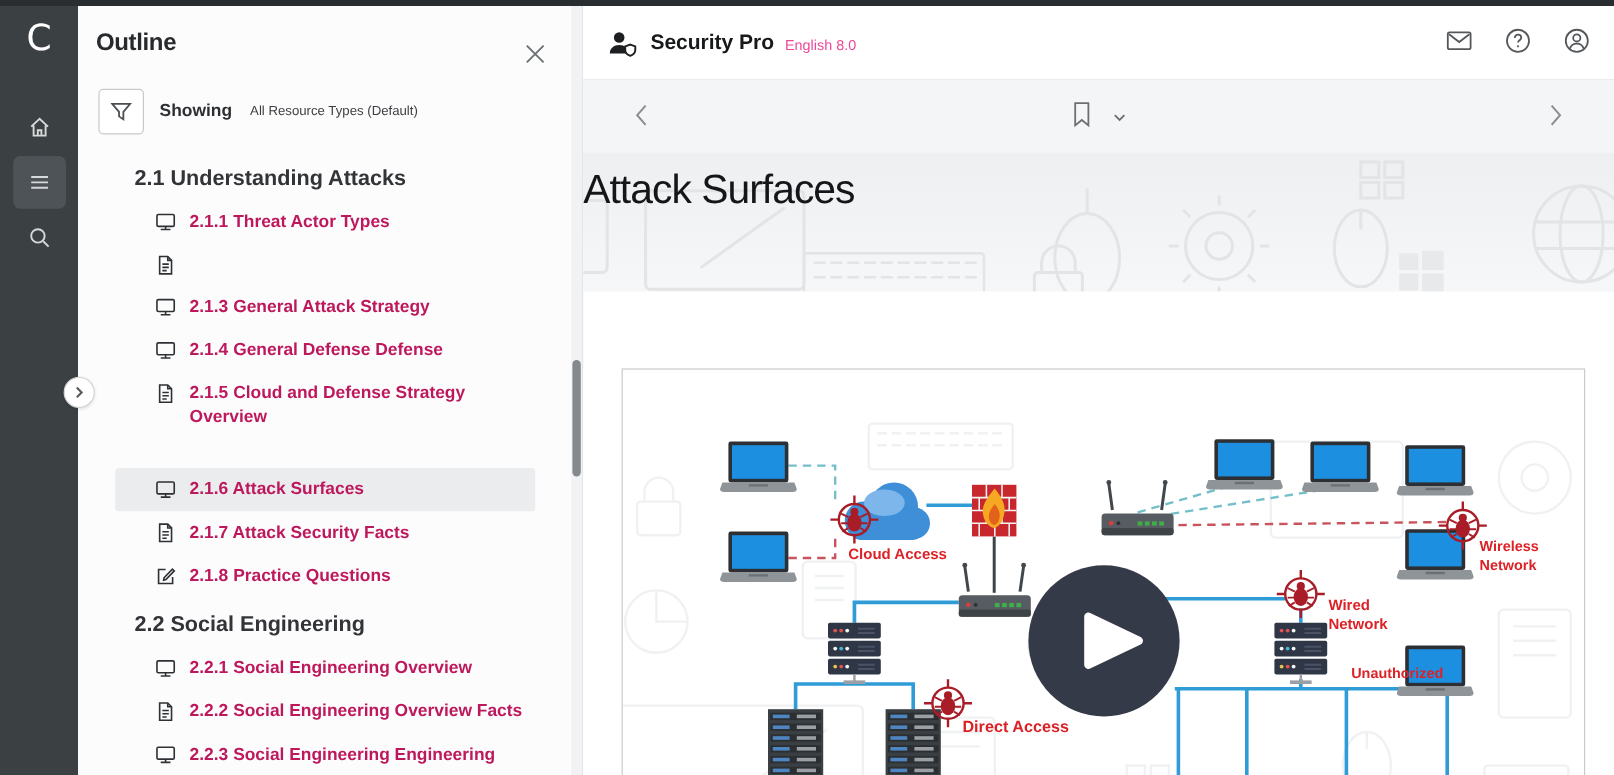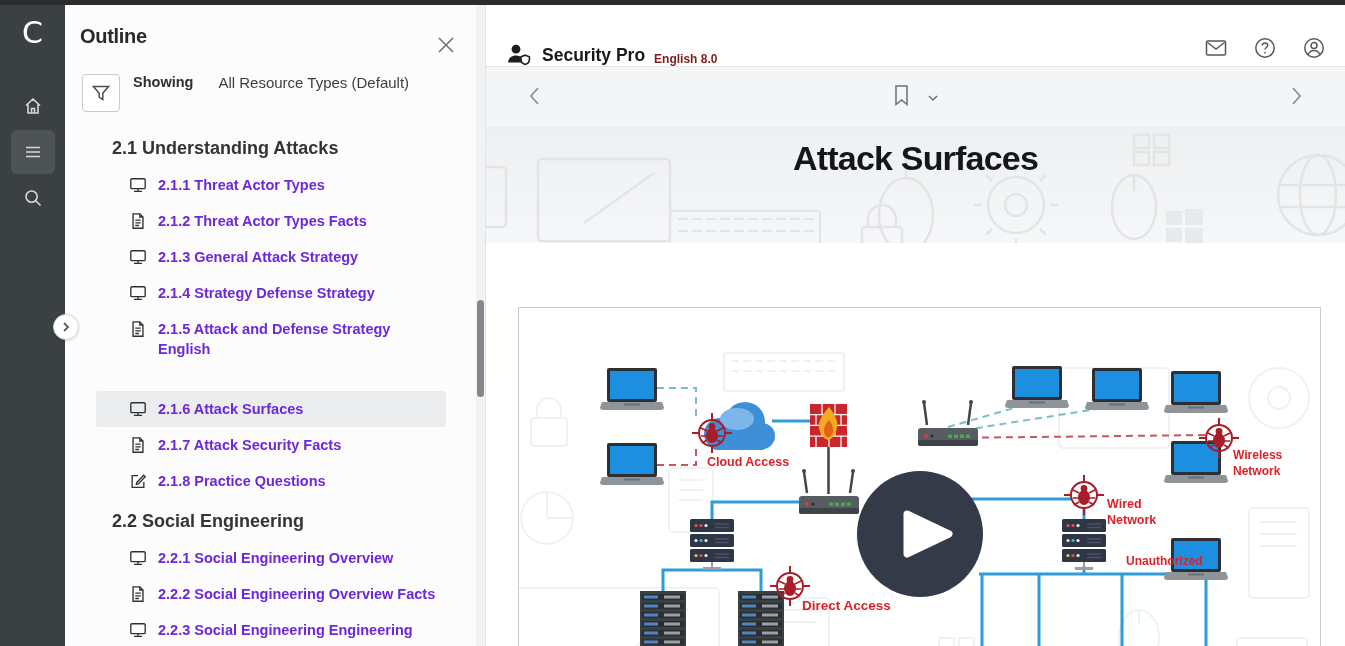--- a/index.html
+++ b/index.html
@@ -23,64 +23,64 @@
               display:flex;align-items:center;justify-content:center;cursor:pointer;z-index:40;padding:0;}
   .expand-fab svg{stroke:#595c5f;fill:none;stroke-width:1.8;}
 
   
   .outline-panel{position:absolute;left:65px;top:5px;width:420px;height:641px;background:#fcfcfd;
                  overflow:hidden;z-index:10;}
   .outline-header{position:relative;padding:20px 20px 0 15px;}
   .outline-header h2{margin:0;font-size:20px;font-weight:700;color:#27292c;letter-spacing:-.3px;}
   .close-btn{position:absolute;right:28px;top:29px;background:none;border:none;cursor:pointer;padding:2px;}
   .close-btn svg{stroke:#6e7174;stroke-width:1.6;fill:none;}
-  .filter-row{display:flex;align-items:flex-start;margin:26px 0 0 17px;}
+  .filter-row{display:flex;align-items:center;margin:26px 0 0 17px;}
   .filter-btn{width:38px;height:38px;border:1px solid #c7c9cb;border-radius:4px;background:#fff;
               display:flex;align-items:center;justify-content:center;cursor:pointer;}
   .filter-btn svg{stroke:#4c4f52;fill:none;stroke-width:1.5;}
   .filter-label{font-weight:700;font-size:14.5px;color:#2d2f32;margin-left:13px;}
-  .filter-value{font-size:15px;color:#3c3e41;margin-left:25px;}
+  .filter-value{font-size:11px;color:#3c3e41;margin-left:15px;}
   .outline-list{margin-top:14px;}
   .section-label{padding:12px 20px 8px 47px;font-weight:700;font-size:18px;color:#323437;}
   .outline-item{display:flex;align-items:flex-start;margin:0 39px 0 31px;padding:8px 8px 8px 33px;
-                border-radius:3px;cursor:pointer;font-weight:700;font-size:14.5px;color:#6d28d9;
+                border-radius:3px;cursor:pointer;font-weight:700;font-size:14.5px;color:#be185d;
                 line-height:20px;}
   .outline-item.active{background:#ebecee;margin-top:24px;}
   .item-icon{flex:0 0 18px;height:18px;margin:1px 11px 0 0;}
   .item-icon svg{stroke:#2e3134;fill:none;stroke-width:1.5;}
   .scroll-track{position:absolute;right:0;top:0;width:9px;height:100%;background:#f1f2f3;}
   .scroll-thumb{position:absolute;right:1px;top:295px;width:7px;height:97px;border-radius:4px;
                 background:#85898d;cursor:pointer;}
 
   
   .main{position:absolute;left:485px;top:5px;width:860px;height:641px;background:#fff;
         border-left:1px solid #e3e4e6;}
-  .course-header{height:62px;display:flex;align-items:flex-end;padding:0 16px 0 20px;
+  .course-header{height:62px;display:flex;align-items:center;padding:0 16px 0 20px;
                  border-bottom:1px solid #e6e7e9;background:#fff;}
   .course-title{font-size:17.5px;font-weight:700;color:#17191b;margin-left:10px;}
-  .course-edition{font-size:12px;font-weight:700;color:#7f1d1d;margin-left:9px;margin-top:4px;}
+  .course-edition{font-size:12px;font-weight:400;color:#ec4899;margin-left:9px;margin-top:4px;}
   .header-actions{margin-left:auto;display:flex;align-items:center;}
   .hdr-icon-btn{background:none;border:none;cursor:pointer;padding:4px;margin-left:19px;}
   .hdr-icon-btn svg{stroke:#55585b;fill:none;stroke-width:1.5;}
 
   .lesson-nav{position:relative;height:60px;background:#f4f5f6;display:flex;align-items:center;
               justify-content:space-between;padding:0 36px;}
   .nav-arrow{background:none;border:none;cursor:pointer;padding:6px;}
   .nav-arrow svg{stroke:#8b8e91;fill:none;stroke-width:1.7;}
   .bookmark-group{position:absolute;left:50%;top:50%;transform:translate(-50%,-50%);
                   display:flex;align-items:center;}
   .bookmark-btn{background:none;border:none;cursor:pointer;padding:4px;}
   .bookmark-btn svg{stroke:#6c6f72;fill:none;stroke-width:1.5;}
   .bookmark-caret{background:none;border:none;cursor:pointer;padding:4px;margin-left:10px;}
   .bookmark-caret svg{stroke:#6c6f72;fill:none;stroke-width:1.5;}
 
   .banner{position:relative;height:116px;background:linear-gradient(180deg,#edeff0 0%,#f6f7f8 100%);overflow:hidden;}
   .banner svg.pattern{position:absolute;left:0;top:0;}
-  .banner h1{position:relative;margin:0;padding-top:12px;text-align:center;font-size:34px;
-             font-weight:700;color:#141619;letter-spacing:-.8px;}
+  .banner h1{position:relative;margin:0;padding-top:12px;font-size:34px;
+             font-weight:400;color:#141619;letter-spacing:-.8px;}
 
   .content-area{background:#fff;height:463px;}
   .video-box{position:relative;margin:64px 0 0 32px;width:803px;height:400px;
              border:1px solid #c8cacc;background:#fff;overflow:hidden;}
   .diagram{display:block;}
   .diagram text{font-family:"Liberation Sans","DejaVu Sans",sans-serif;font-weight:700;fill:#dc2227;}
 </style>
 </head>
 <body>
 
@@ -139,43 +139,42 @@
               <path d="M10 14 V16.8 M5.5 17 H14.5"></path>
             </svg></span>
           <span class="item-label">2.1.1 Threat Actor Types</span>
         </div>
         <div class="outline-item">
           <span class="item-icon"><svg width="18" height="18" viewBox="0 0 20 20">
               <path d="M4.5 2 H12 L15.5 5.5 V18 H4.5 Z"></path>
               <path d="M12 2 V5.5 H15.5"></path>
               <path d="M7 9 H13 M7 12 H13 M7 15 H11"></path>
             </svg></span>
-          <span class="item-label">2.1.2 Threat Actor Types Facts</span>
         </div>
         <div class="outline-item">
           <span class="item-icon"><svg width="18" height="18" viewBox="0 0 20 20">
               <rect x="2" y="3" width="16" height="11" rx="1.3"></rect>
               <path d="M10 14 V16.8 M5.5 17 H14.5"></path>
             </svg></span>
           <span class="item-label">2.1.3 General Attack Strategy</span>
         </div>
         <div class="outline-item">
           <span class="item-icon"><svg width="18" height="18" viewBox="0 0 20 20">
               <rect x="2" y="3" width="16" height="11" rx="1.3"></rect>
               <path d="M10 14 V16.8 M5.5 17 H14.5"></path>
             </svg></span>
-          <span class="item-label">2.1.4 Strategy Defense Strategy</span>
+          <span class="item-label">2.1.4 General Defense Defense</span>
         </div>
         <div class="outline-item">
           <span class="item-icon"><svg width="18" height="18" viewBox="0 0 20 20">
               <path d="M4.5 2 H12 L15.5 5.5 V18 H4.5 Z"></path>
               <path d="M12 2 V5.5 H15.5"></path>
               <path d="M7 9 H13 M7 12 H13 M7 15 H11"></path>
             </svg></span>
-          <span class="item-label">2.1.5 Attack and Defense Strategy English</span>
+          <span class="item-label">2.1.5 Cloud and Defense Strategy Overview</span>
         </div>
         <div class="outline-item active">
           <span class="item-icon"><svg width="18" height="18" viewBox="0 0 20 20">
               <rect x="2" y="3" width="16" height="11" rx="1.3"></rect>
               <path d="M10 14 V16.8 M5.5 17 H14.5"></path>
             </svg></span>
           <span class="item-label">2.1.6 Attack Surfaces</span>
         </div>
         <div class="outline-item">
           <span class="item-icon"><svg width="18" height="18" viewBox="0 0 20 20">

